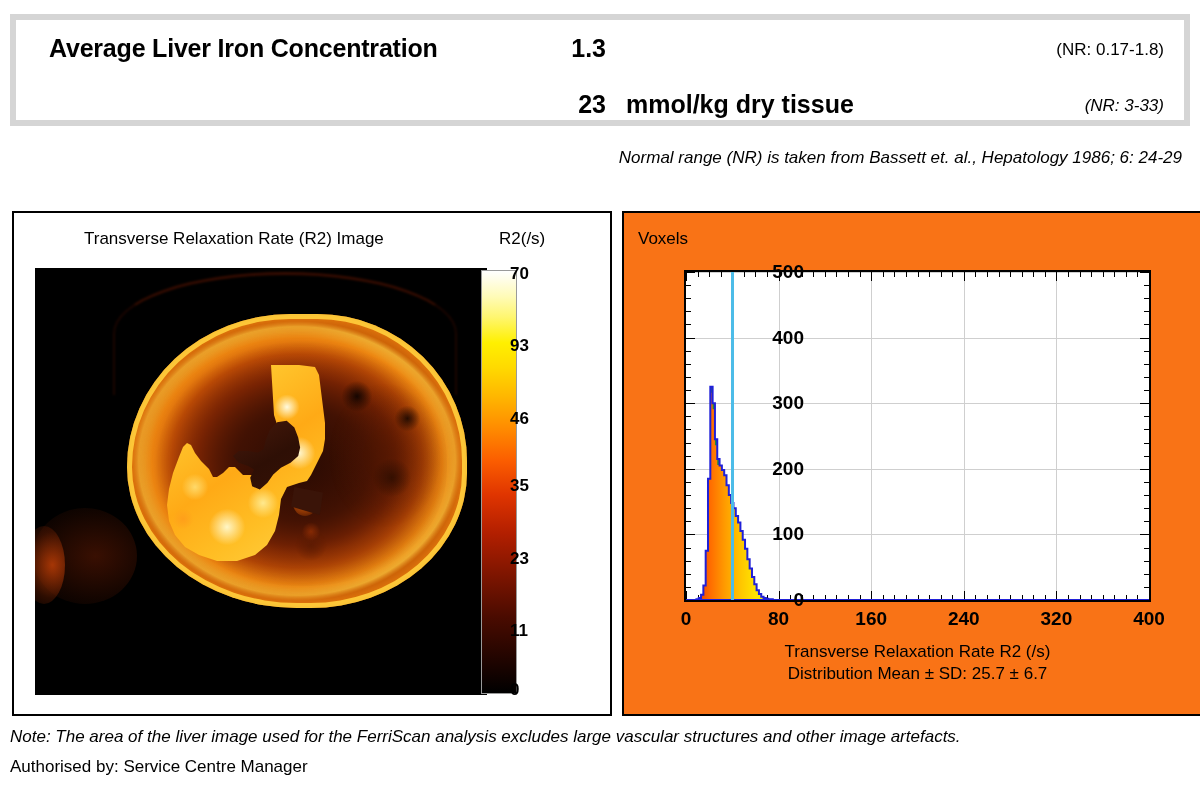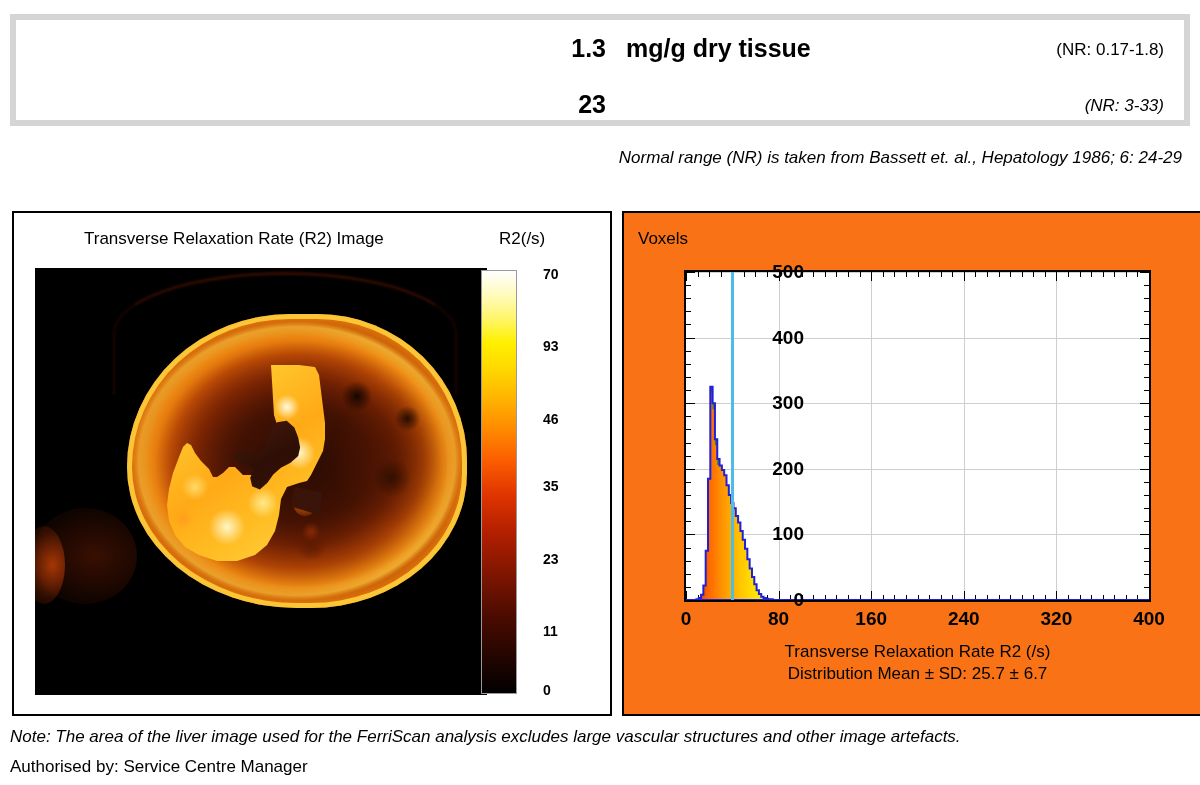--- a/index.html
+++ b/index.html
@@ -207,21 +207,21 @@
       #ff8d00 63%,
       #ffb500 70%,
       #ffd900 77%,
       #fff000 83%,
       #fff66e 89%,
       #fffbb8 94%,
       #fffde8 98%,
       #ffffff 100%);
   }
   .cb-label{
-    position:absolute;left:62px;font-size:14px;font-weight:bold;
+    position:absolute;left:29px;font-size:17px;font-weight:bold;
     transform:translateY(-50%);
   }
 
   
   #hist-plot{
     position:absolute;left:60px;top:57px;width:467px;height:332px;
     box-sizing:border-box;border:2px solid #000;background:#fff;
   }
   #hist-grid{position:absolute;inset:0;}
   .gl-h{position:absolute;left:0;right:0;height:1px;background:#cfcfcf;}
@@ -256,27 +256,28 @@
     font-size:17px;line-height:22px;
   }
 </style>
 </head>
 <body>
 
 <div id="result-box">
   <div id="result-grid">
 
     <div class="res-row" style="top:14px;">
+      <div class="res-title">Average Liver Iron Concentration</div>
       <div class="res-value" style="left:510px;top:0;">1.3</div>
-      <div class="res-unit" style="left:610px;top:0;">mg/g dry tissue</div>
       <div class="res-nr" style="top:6px;">(NR: 0.17-1.8)</div>
     </div>
 
     <div class="res-row" style="top:70px;">
       <div class="res-value" style="left:510px;top:0;">23</div>
+      <div class="res-unit" style="left:610px;top:0;">mmol/kg dry tissue</div>
       <div class="res-nr" style="top:6px;font-style:italic;">(NR: 3-33)</div>
     </div>
 
   </div>
 </div>
 
 <div id="nr-note">Normal range (NR) is taken from Bassett et. al., Hepatology 1986; 6: 24-29</div>
 
 <div id="panel-left">
 

